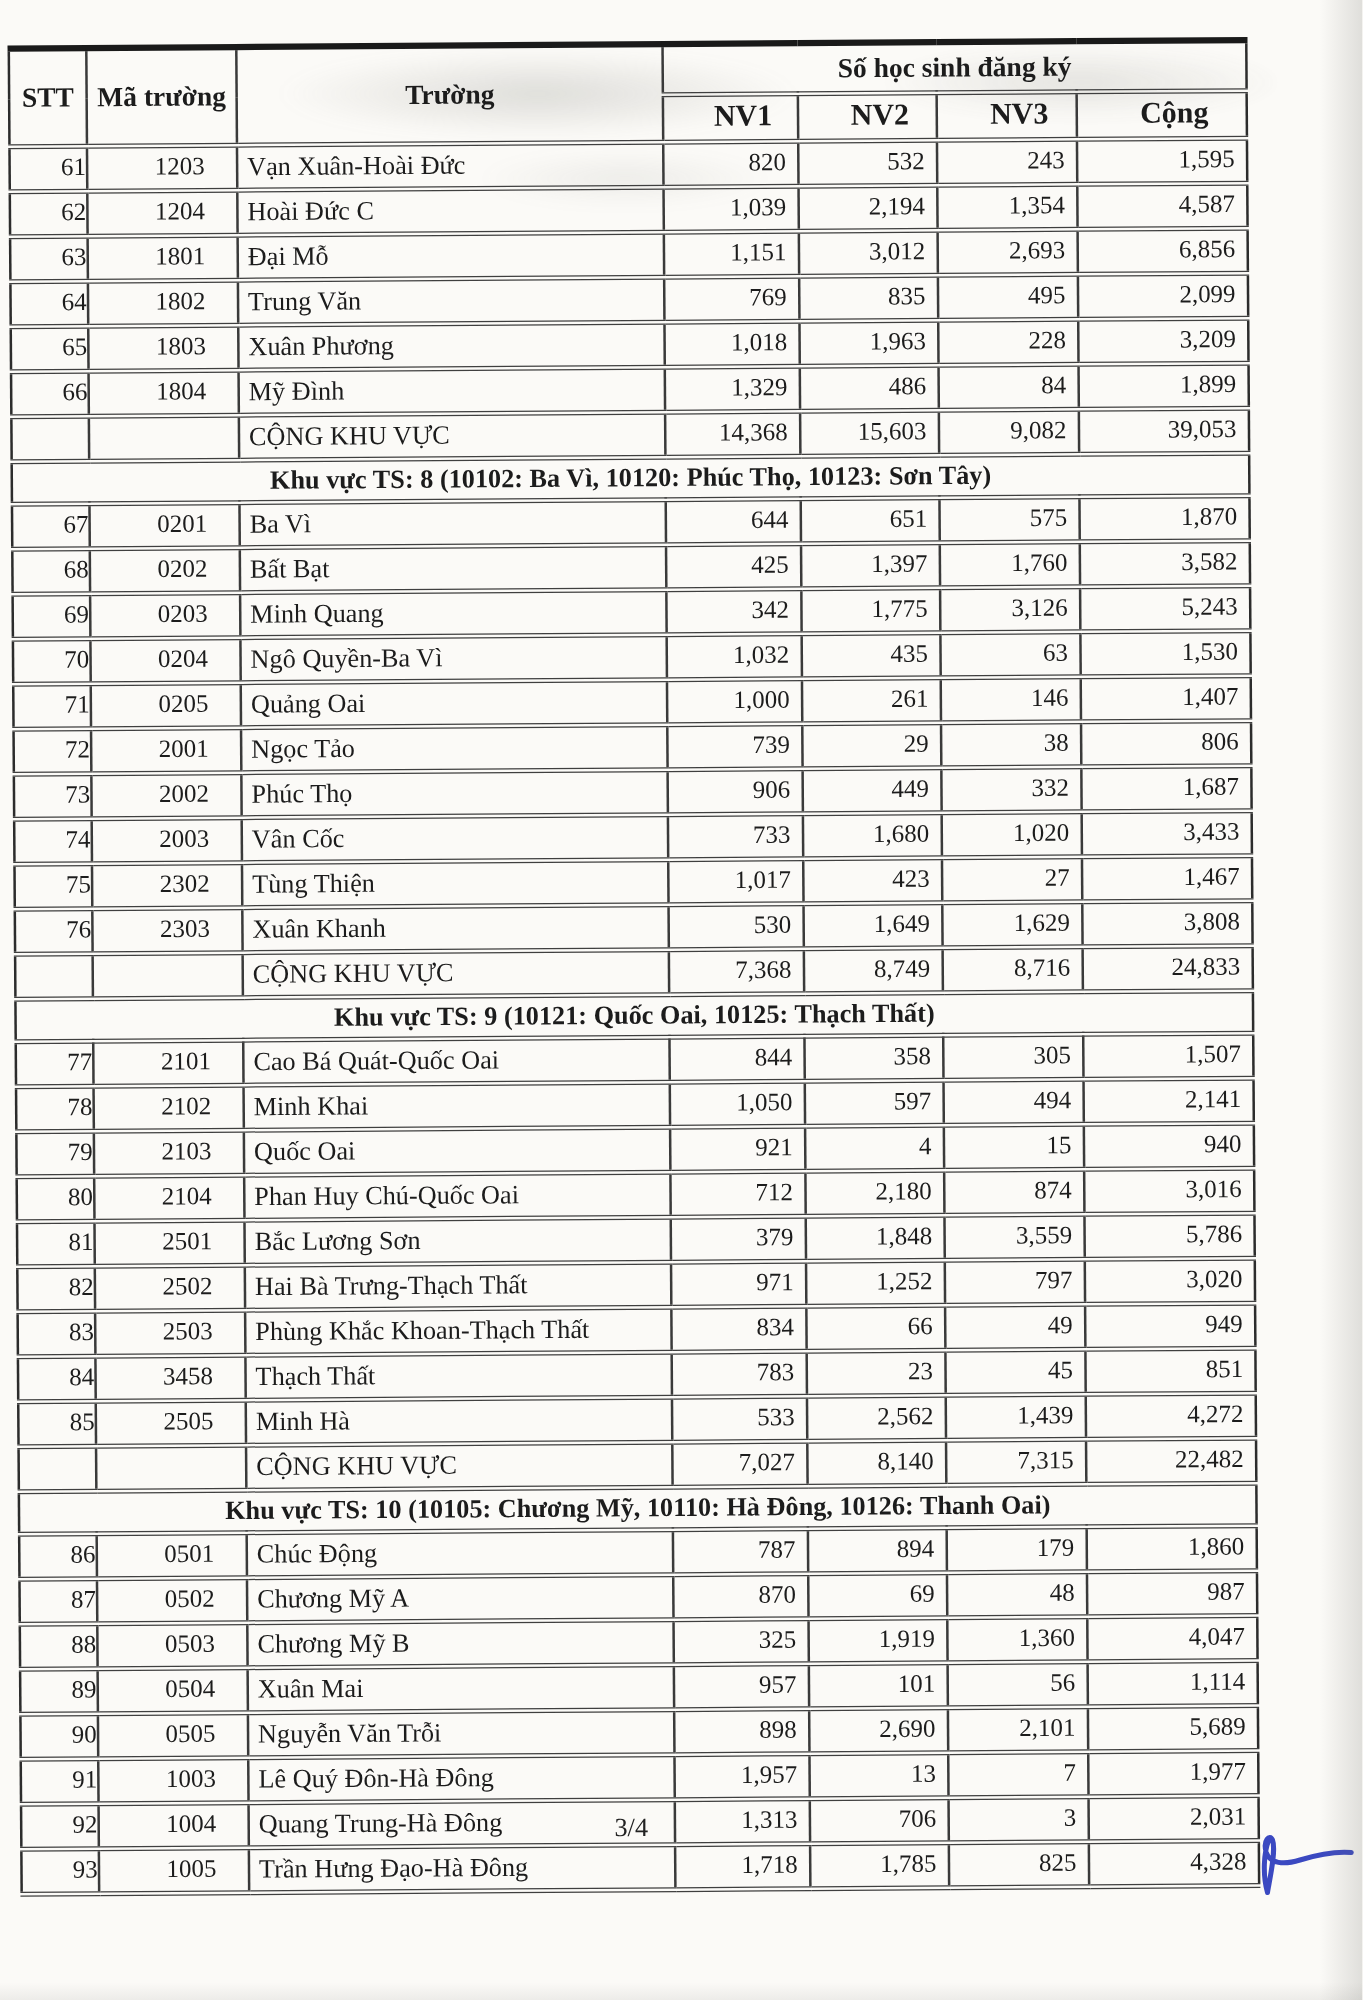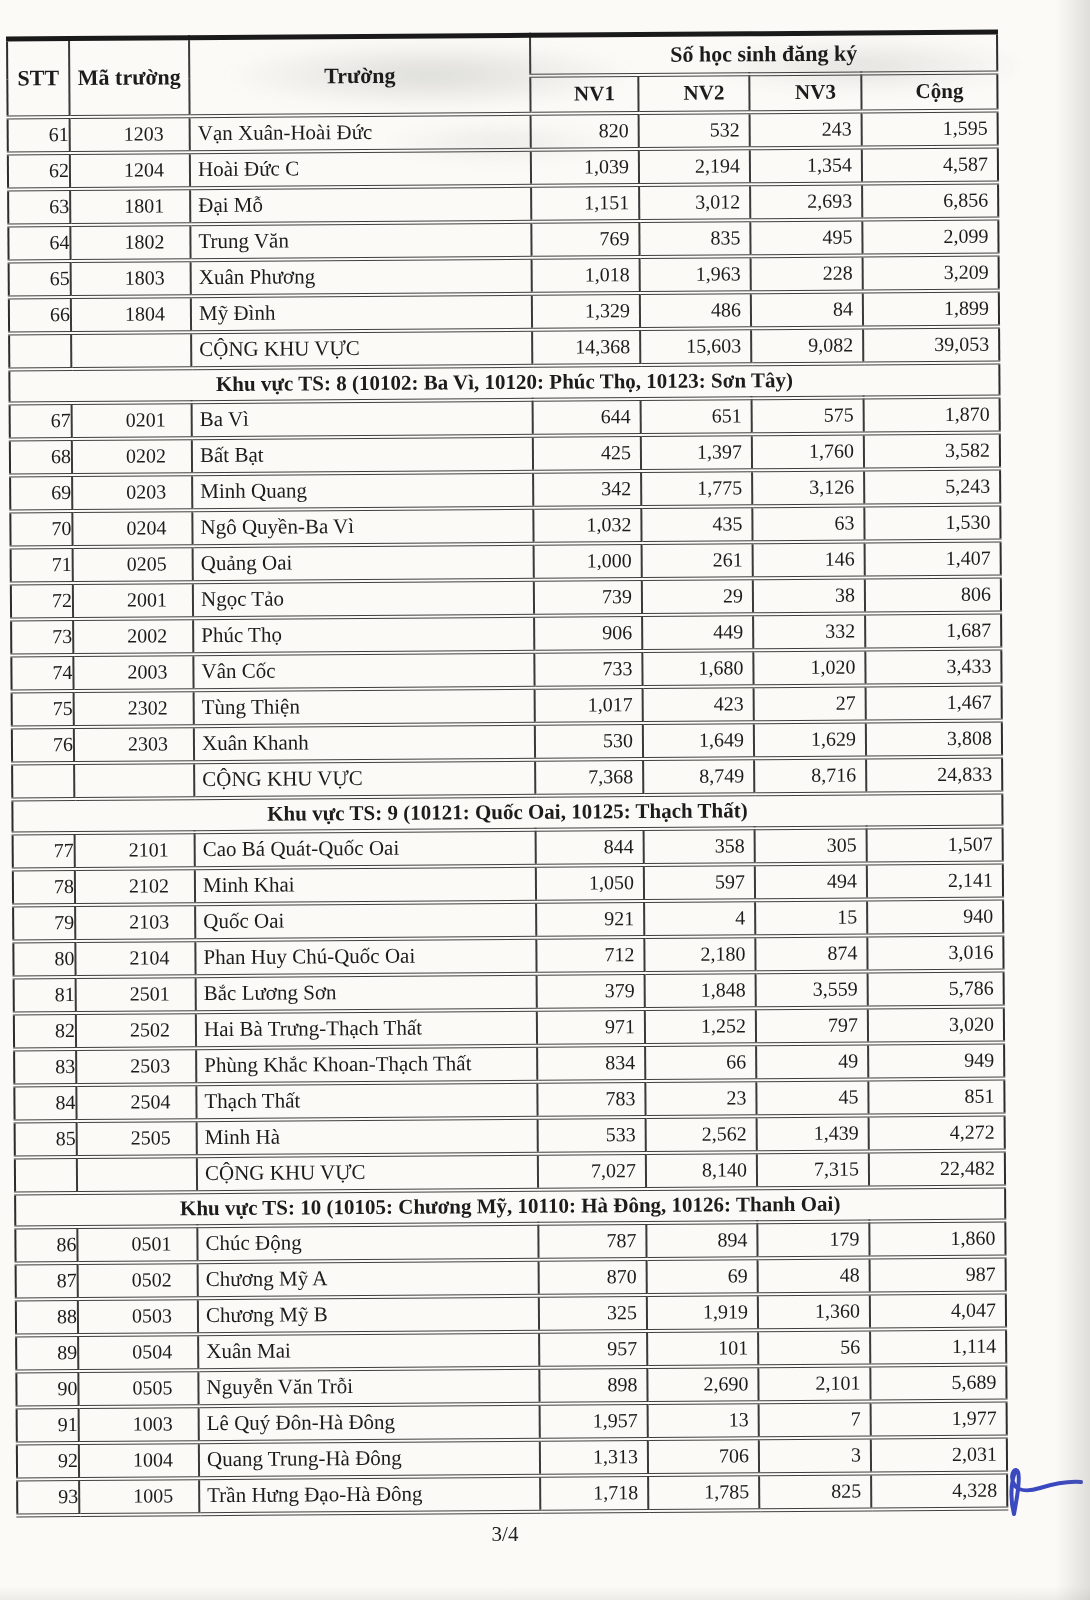--- a/index.html
+++ b/index.html
@@ -34,31 +34,31 @@
   }
   table {
     width:990px; table-layout:fixed; border-collapse:collapse;
     background:transparent;
   }
   table { border:2px solid #2c2c2c; border-top:5px solid #1a1a1a; border-bottom:3px solid #2c2c2c; }
   th, td { border-right:2px solid #3a3a3a; border-bottom:4px double #3f3f3f; overflow:hidden; white-space:nowrap; }
   th:last-child, td:last-child { border-right:none; }
   thead th { font-weight:bold; text-align:center; font-size:22px; }
   tr.h1 th { height:40px; }
-  tr.h2 th { height:38px; font-size:21px;padding-left:20px; }
+  tr.h2 th { height:38px; font-size:24px;padding-left:20px; }
   tbody td { height:36px; font-size:20px; vertical-align:middle; }
   td.c-stt  { text-align:right; font-size:20px; }
   td.c-ma   { text-align:center; font-size:20px;padding-left:28px; }
   td.c-name { text-align:left; padding-left:7px; font-size:21px; }
   td.c-num  { text-align:right; padding-right:9px; font-size:20px; }
   tr.section-row td {
     height:34px; text-align:center; font-weight:bold; font-size:21px;
   }
   .footer {
-    position:absolute; top:1522px; left:0; width:1010px;
+    position:absolute; top:1450px; left:0; width:1010px;
     text-align:center; font-size:21px; color:#222;
   }
   .signature {
     position:absolute; left:985px; top:1458px; width:102px; height:74px;
   }
 </style>
 </head>
 <body>
 
 <div class="scan-blob" style="left:220px; top:40px; width:420px; height:70px;"></div>
@@ -317,21 +317,21 @@
           <td class="c-stt">83</td>
           <td class="c-ma">2503</td>
           <td class="c-name">Phùng Khắc Khoan-Thạch Thất</td>
           <td class="c-num">834</td>
           <td class="c-num">66</td>
           <td class="c-num">49</td>
           <td class="c-num">949</td>
         </tr>
         <tr>
           <td class="c-stt">84</td>
-          <td class="c-ma">2504</td>
+          <td class="c-ma">3458</td>
           <td class="c-name">Thạch Thất</td>
           <td class="c-num">783</td>
           <td class="c-num">23</td>
           <td class="c-num">45</td>
           <td class="c-num">851</td>
         </tr>
         <tr>
           <td class="c-stt">85</td>
           <td class="c-ma">2505</td>
           <td class="c-name">Minh Hà</td>

